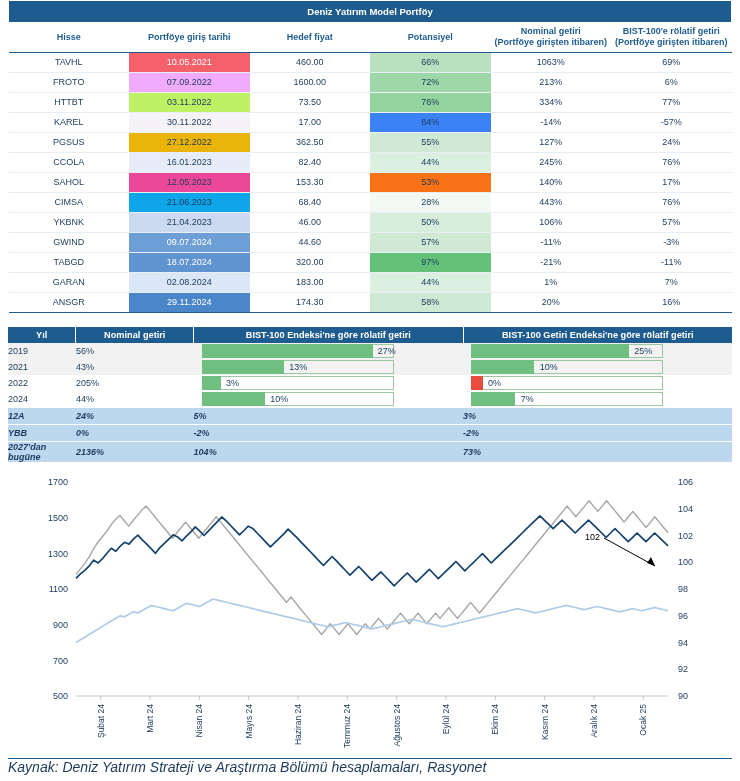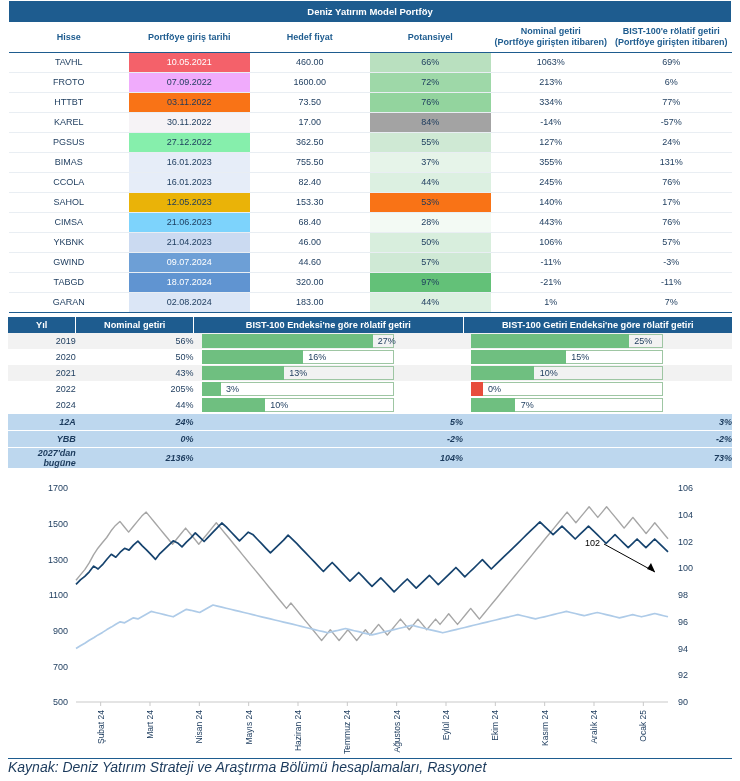--- a/index.html
+++ b/index.html
@@ -27,27 +27,27 @@
   }
   .t1 td{
     text-align:center;font-size:9px;padding:2px 2px;border:none;
     color:#1b3a5c;height:15px;
   }
   .t1 .hisse{font-weight:normal;text-align:center;}
   .t1 tbody tr td{border-bottom:1px solid #e9eef3;}
   .t1 tbody tr:last-child td{border-bottom:1.4px solid #1e5c8f;}
 
   
-  .t2{margin-top:4px;}
+  .t2{margin-top:14px;}
   .t2 th{
     background:#1e5c8f;color:#ffffff;font-weight:bold;text-align:center;
     font-size:9.2px;padding:3px 2px;border-right:1px solid #ffffff;
   }
   .t2 td{
-    text-align:right;font-size:9px;padding:0;height:16px;color:#1b3a5c;
+    text-align:left;font-size:9px;padding:0;height:16px;color:#1b3a5c;
   }
   .t2 tbody tr.alt td{background:#f2f2f2;}
   .t2 .sumrow td{background:#bdd7ee;font-weight:bold;font-style:italic;border-top:1px solid #ffffff;}
   .t2 .sumrow.last td{border-bottom:none;}
 
   .barcell{position:relative;padding:0;}
   .barwrap{position:relative;height:14px;margin:1px 3px;}
   .barbox{position:absolute;top:0;bottom:0;border:1px solid #9ec6a3;background:transparent;}
   .bar{position:absolute;top:0;bottom:0;background:#6fbf80;}
   .bar.neg{background:#e74c3c;}
@@ -106,69 +106,61 @@
         <tr>
           <td class="hisse">FROTO</td>
           <td style="background:#f0abfc;color:#1b3a5c">07.09.2022</td>
           <td>1600.00</td>
           <td style="background:#9ed8a8">72%</td>
           <td>213%</td>
           <td>6%</td>
         </tr>
         <tr>
           <td class="hisse">HTTBT</td>
-          <td style="background:#f97316;color:#1b3a5c">03.11.2022</td>
+          <td style="background:#bef264;color:#1b3a5c">03.11.2022</td>
           <td>73.50</td>
           <td style="background:#93d49e">76%</td>
           <td>334%</td>
           <td>77%</td>
         </tr>
         <tr>
           <td class="hisse">KAREL</td>
           <td style="background:#f6f3f6;color:#1b3a5c">30.11.2022</td>
           <td>17.00</td>
-          <td style="background:#a3a3a3">84%</td>
+          <td style="background:#3b82f6">84%</td>
           <td>-14%</td>
           <td>-57%</td>
         </tr>
         <tr>
           <td class="hisse">PGSUS</td>
-          <td style="background:#86efac;color:#1b3a5c">27.12.2022</td>
+          <td style="background:#eab308;color:#1b3a5c">27.12.2022</td>
           <td>362.50</td>
           <td style="background:#cfe9d4">55%</td>
           <td>127%</td>
           <td>24%</td>
-        </tr>
-        <tr>
-          <td class="hisse">BIMAS</td>
-          <td style="background:#e6edf8;color:#1b3a5c">16.01.2023</td>
-          <td>755.50</td>
-          <td style="background:#e6f4e9">37%</td>
-          <td>355%</td>
-          <td>131%</td>
         </tr>
         <tr>
           <td class="hisse">CCOLA</td>
           <td style="background:#e6edf8;color:#1b3a5c">16.01.2023</td>
           <td>82.40</td>
           <td style="background:#dcf0e1">44%</td>
           <td>245%</td>
           <td>76%</td>
         </tr>
         <tr>
           <td class="hisse">SAHOL</td>
-          <td style="background:#eab308;color:#1b3a5c">12.05.2023</td>
+          <td style="background:#ec4899;color:#1b3a5c">12.05.2023</td>
           <td>153.30</td>
           <td style="background:#f97316">53%</td>
           <td>140%</td>
           <td>17%</td>
         </tr>
         <tr>
           <td class="hisse">CIMSA</td>
-          <td style="background:#7dd3fc;color:#1b3a5c">21.06.2023</td>
+          <td style="background:#0ea5e9;color:#1b3a5c">21.06.2023</td>
           <td>68.40</td>
           <td style="background:#f3faf4">28%</td>
           <td>443%</td>
           <td>76%</td>
         </tr>
         <tr>
           <td class="hisse">YKBNK</td>
           <td style="background:#cbdaf1;color:#1b3a5c">21.04.2023</td>
           <td>46.00</td>
           <td style="background:#d8eedd">50%</td>
@@ -191,20 +183,28 @@
           <td>-21%</td>
           <td>-11%</td>
         </tr>
         <tr>
           <td class="hisse">GARAN</td>
           <td style="background:#dbe6f6;color:#1b3a5c">02.08.2024</td>
           <td>183.00</td>
           <td style="background:#dcf0e1">44%</td>
           <td>1%</td>
           <td>7%</td>
+        </tr>
+        <tr>
+          <td class="hisse">ANSGR</td>
+          <td style="background:#4a86c8;color:#ffffff">29.11.2024</td>
+          <td>174.30</td>
+          <td style="background:#cde8d3">58%</td>
+          <td>20%</td>
+          <td>16%</td>
         </tr>
       </tbody>
   </table>
 
   <table class="t2">
     <thead>
       <tr>
         <th style="width:9%">Yıl</th>
         <th style="width:16%">Nominal getiri</th>
         <th style="width:37.5%">BIST-100 Endeksi'ne göre rölatif getiri</th>
@@ -220,38 +220,20 @@
               <div class="barbox" style="left:2%;width:72%"></div>
               <div class="bar" style="left:2%;width:64.8%"></div>
               <div class="barlabel" style="left:68.8%">27%</div>
             </div>
           </td>
           <td class="barcell">
             <div class="barwrap">
               <div class="barbox" style="left:2%;width:72%"></div>
               <div class="bar" style="left:2%;width:60%"></div>
               <div class="barlabel" style="left:64%">25%</div>
-            </div>
-          </td>
-        </tr>
-        <tr>
-          <td>2020</td>
-          <td>50%</td>
-          <td class="barcell">
-            <div class="barwrap">
-              <div class="barbox" style="left:2%;width:72%"></div>
-              <div class="bar" style="left:2%;width:38.4%"></div>
-              <div class="barlabel" style="left:42.4%">16%</div>
-            </div>
-          </td>
-          <td class="barcell">
-            <div class="barwrap">
-              <div class="barbox" style="left:2%;width:72%"></div>
-              <div class="bar" style="left:2%;width:36%"></div>
-              <div class="barlabel" style="left:40%">15%</div>
             </div>
           </td>
         </tr>
         <tr class="alt">
           <td>2021</td>
           <td>43%</td>
           <td class="barcell">
             <div class="barwrap">
               <div class="barbox" style="left:2%;width:72%"></div>
               <div class="bar" style="left:2%;width:31.200000000000003%"></div>

